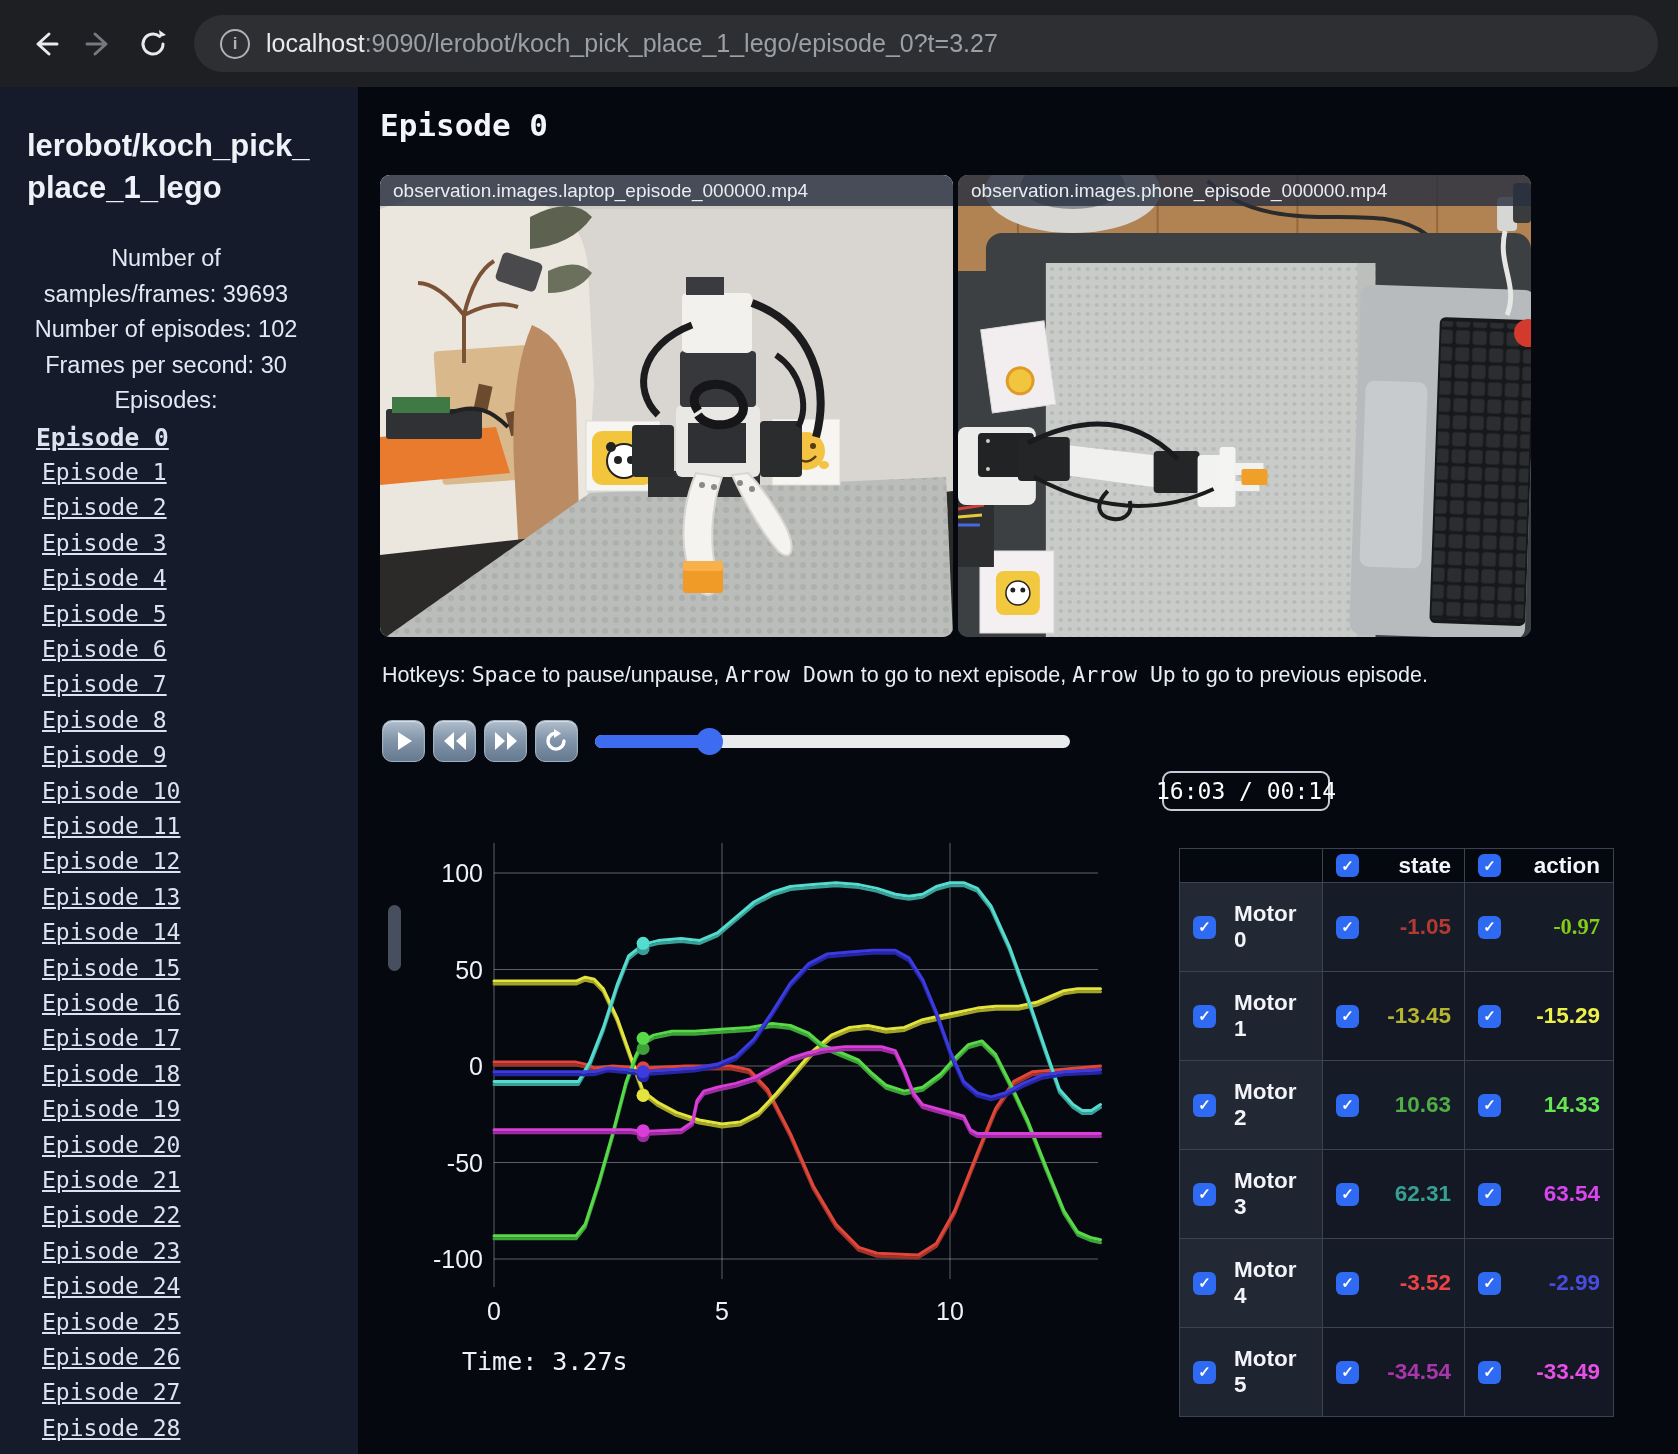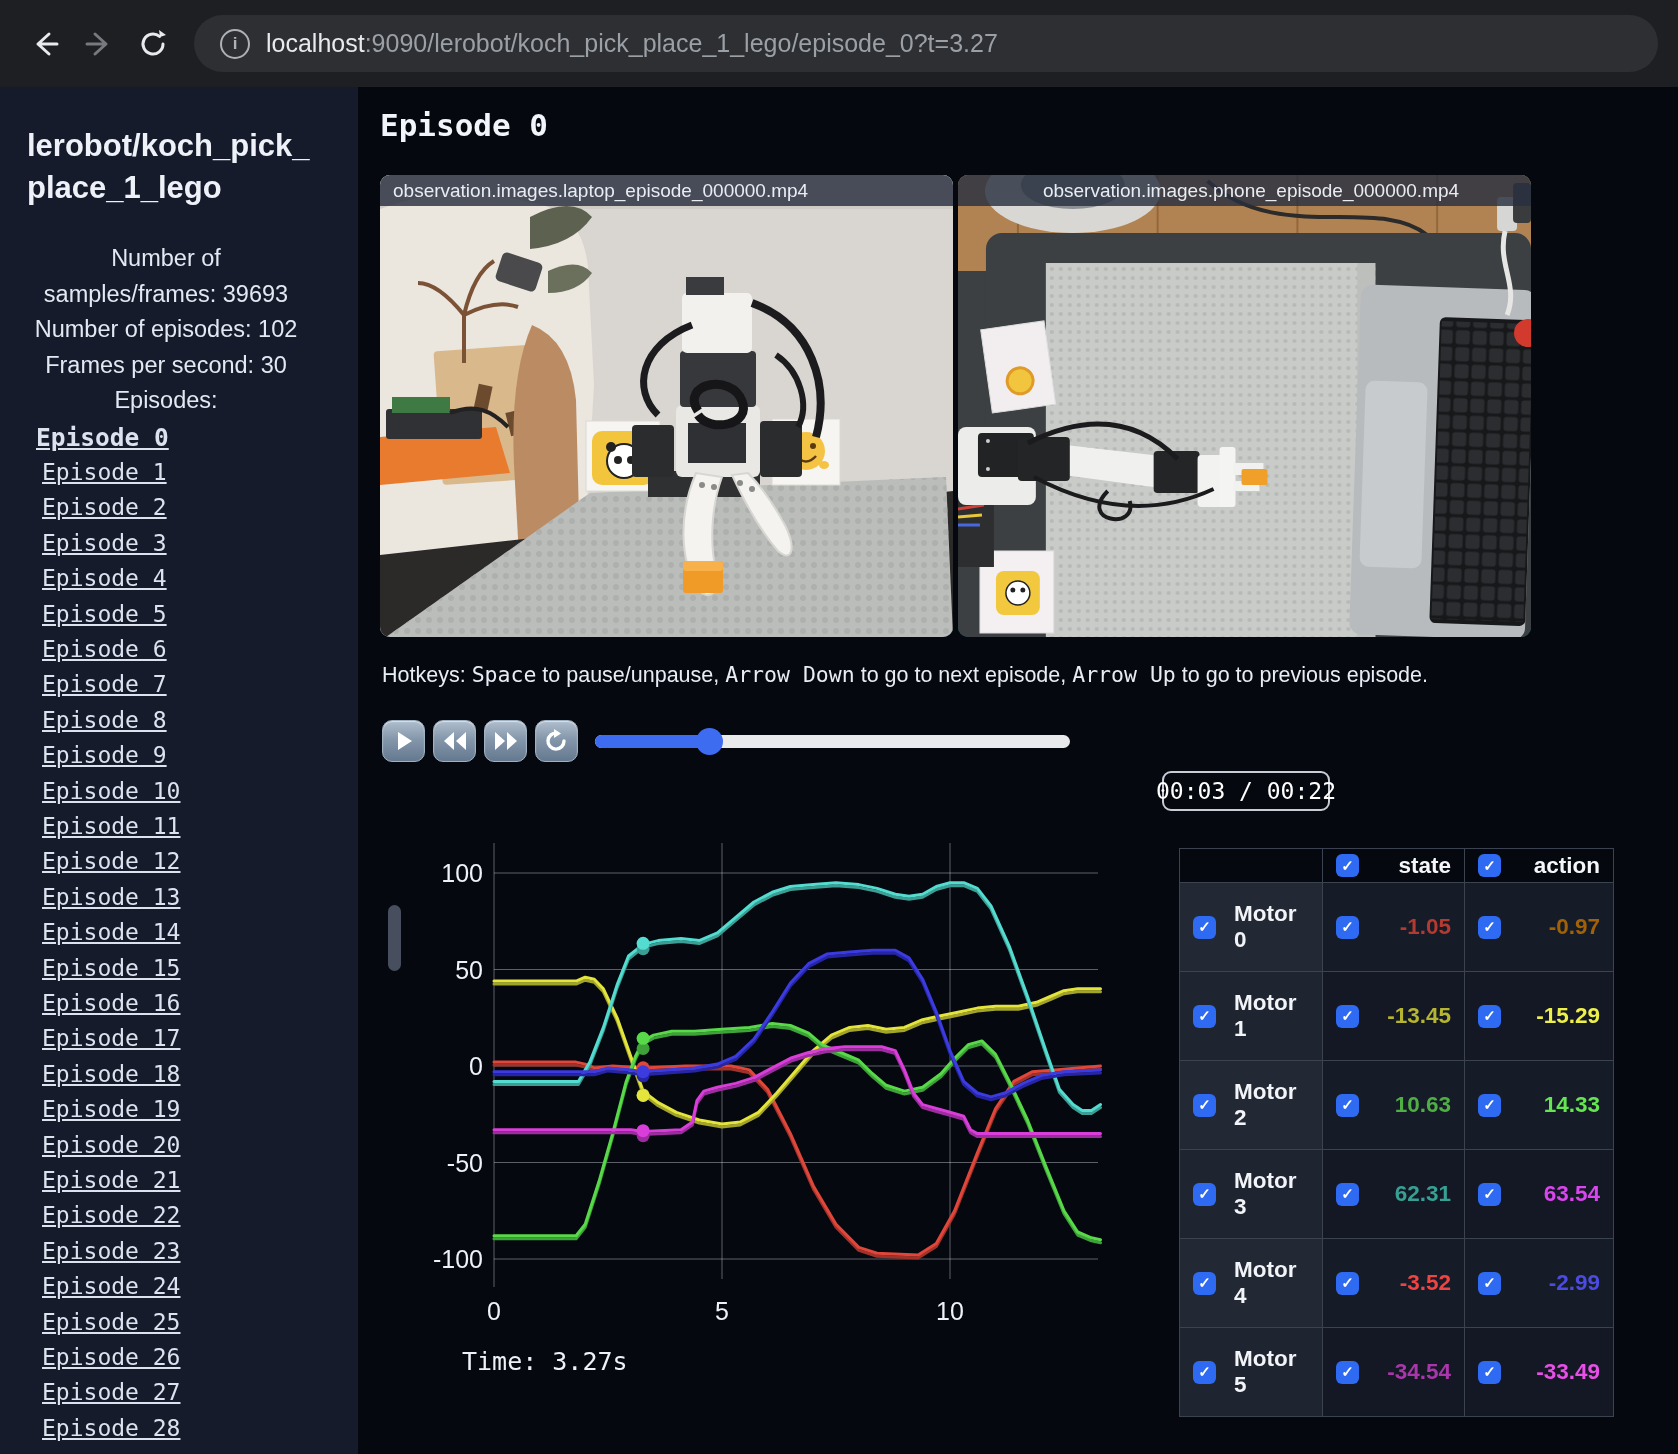--- a/index.html
+++ b/index.html
@@ -215,21 +215,21 @@
           <circle cx="334" cy="312" r="3" fill="#8a8a88"></circle>
         <circle cx="360" cy="308" r="3" fill="#8a8a88"></circle>
           <circle cx="372" cy="314" r="3" fill="#8a8a88"></circle>
 
         <rect x="303" y="386" width="40" height="32" rx="3" fill="#f09a28"></rect>
         <rect x="303" y="386" width="40" height="10" rx="3" fill="#f8b04a"></rect>
       </svg>
       <div class="vid-head">observation.images.laptop_episode_000000.mp4</div>
     </div>
 
-    <div class="video-card" style="left:600px;text-align:center;">
+    <div class="video-card" style="left:600px;">
       <svg viewBox="0 0 574 462" preserveAspectRatio="none">
         <defs>
           <pattern id="studs2" width="9" height="9" patternUnits="userSpaceOnUse">
               <circle cx="4" cy="4" r="2.1" fill="#b3b5b2"></circle>
             </pattern>
           <pattern id="keys1" width="17" height="17" patternUnits="userSpaceOnUse">
               <rect x="1.5" y="1.5" width="14" height="14" rx="3" fill="#2c2d30"></rect>
             </pattern>
         </defs>
         <rect width="574" height="462" fill="#3c4043"></rect>
@@ -316,21 +316,21 @@
     <div class="pbtn" style="left:177px;">
       <svg width="24" height="24" viewBox="0 0 24 24">
           <path d="M19 12 A8 8 0 1 1 12 4.2" stroke="#fff" stroke-width="3.4" fill="none" stroke-linecap="round"></path>
           <path d="M9 0 L16 4.5 L9 9 Z" fill="#fff"></path>
         </svg>
     </div>
     <div class="slider">
       <div class="slider-fill" id="slider-fill" style="width: 24%;"></div>
       <div class="slider-thumb" id="slider-thumb" style="left: 24%;"></div>
     </div>
-    <div class="timebox">00:03 / 00:22</div>
+    <div class="timebox">16:03 / 00:14</div>
 
     <svg id="chart" width="740" height="600" viewBox="0 0 740 600">
         <line x1="114" y1="56" x2="114" y2="500" stroke="rgba(215,220,232,0.42)" stroke-width="1"></line>
         <text x="114" y="533" text-anchor="middle" fill="#eef1f7" font-size="25">0</text>
         <line x1="342" y1="56" x2="342" y2="492" stroke="rgba(215,220,232,0.42)" stroke-width="1"></line>
         <text x="342" y="533" text-anchor="middle" fill="#eef1f7" font-size="25">5</text>
         <line x1="570" y1="56" x2="570" y2="492" stroke="rgba(215,220,232,0.42)" stroke-width="1"></line>
         <text x="570" y="533" text-anchor="middle" fill="#eef1f7" font-size="25">10</text>
         <line x1="114" y1="86" x2="718" y2="86" stroke="rgba(215,220,232,0.42)" stroke-width="1"></line>
         <text x="103" y="95" text-anchor="end" fill="#eef1f7" font-size="25">100</text>
@@ -397,21 +397,21 @@
             </td>
             <td class="c-val col1">
               <div class="cellflex">
                 <span class="cb">✓</span>
                 <span class="m-val" style="color: rgb(178, 58, 48);">-1.05</span>
               </div>
             </td>
             <td class="c-val col2">
               <div class="cellflex">
                 <span class="cb">✓</span>
-                <span class="m-val" style="color: #a16207;">-0.97</span>
+                <span class="m-val" style="color: #84cc16; font-family: Liberation Serif, serif;">-0.97</span>
               </div>
             </td>
           </tr>
           <tr class="alt">
             <td class="c-label col0">
               <div class="cellflex" style="justify-content: flex-start;">
                 <span class="cb">✓</span>
                 <span class="m-label">Motor 1</span>
               </div>
             </td>

